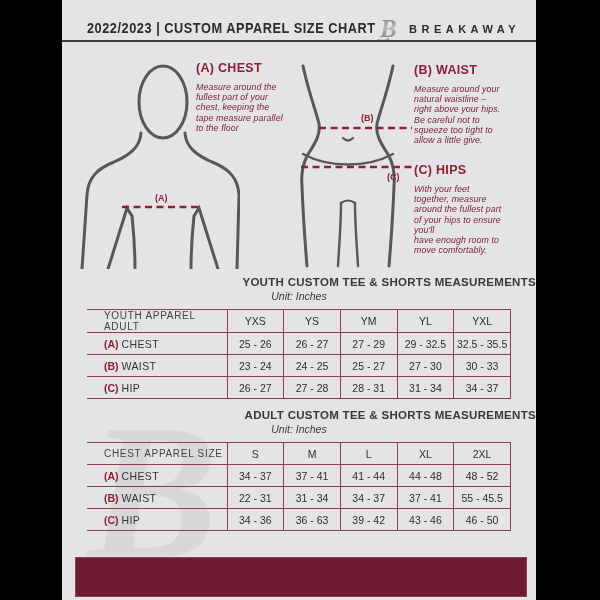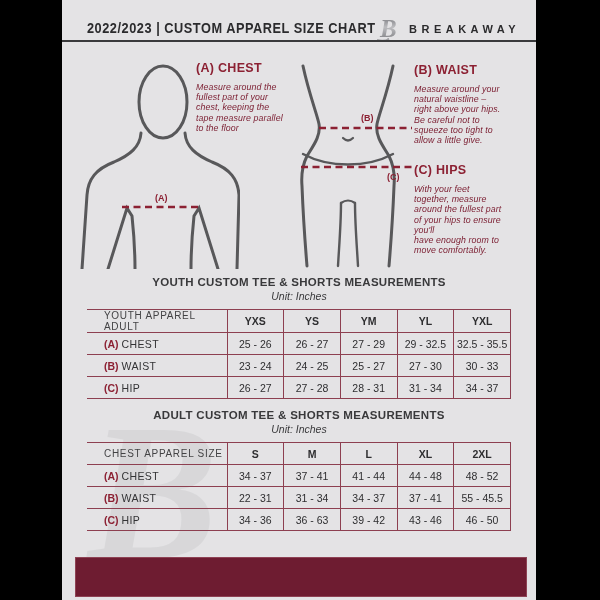--- a/index.html
+++ b/index.html
@@ -15,33 +15,33 @@
   .rule{position:absolute;left:0;top:40px;width:474px;height:2px;background:#3a3a3c;}
 
   
   .diagram-svg{position:absolute;}
   .guide-block{position:absolute;}
   .guide-title{font-size:12.5px;font-weight:800;color:#8c2133;letter-spacing:0.3px;margin:0 0 7px 0;}
   .guide-desc{font-size:8.8px;line-height:10.2px;font-style:italic;color:#7d2134;margin:0;
               white-space:pre-line;letter-spacing:0.1px;}
 
   
-  .tbl-title{position:absolute;left:0;width:474px;text-align:center;font-size:11.5px;font-weight:700;
+  .tbl-title{position:absolute;left:0;width:474px;text-align:right;font-size:11.5px;font-weight:700;
              color:#39393b;letter-spacing:0.3px;}
   .tbl-unit{position:absolute;left:0;width:474px;text-align:center;font-size:10.5px;font-style:italic;
             color:#39393b;}
 
   
   .size-table{position:absolute;left:25px;width:424px;border-collapse:collapse;table-layout:fixed;
               background:transparent;z-index:2;}
   .size-table col.c0{width:140px;}
   .size-table th,.size-table td{border:1px solid #8d3f50;height:21px;padding:0;
               font-size:10.5px;color:#2e2e30;text-align:center;vertical-align:middle;}
   .size-table th:first-child,.size-table td:first-child{border-left:0;text-align:left;padding-left:17px;}
-  .size-table th{font-weight:700;}
+  .size-table th{font-weight:400;}
   .size-table th.rowhdr{font-weight:400;font-size:10px;letter-spacing:0.7px;color:#434345;}
   .row-key{color:#8c2133;font-weight:700;}
   .row-lbl{color:#333335;letter-spacing:0.4px;}
 
   
   .watermark{position:absolute;left:26px;top:395px;font-size:195px;line-height:195px;font-weight:700;
              font-style:italic;font-family:"Liberation Serif", serif;color:#cdcdcf;opacity:0.5;z-index:1;
              pointer-events:none;}
 
   .footer-bar{position:absolute;left:13px;top:557px;width:452px;height:40px;background:#6e1c31;

